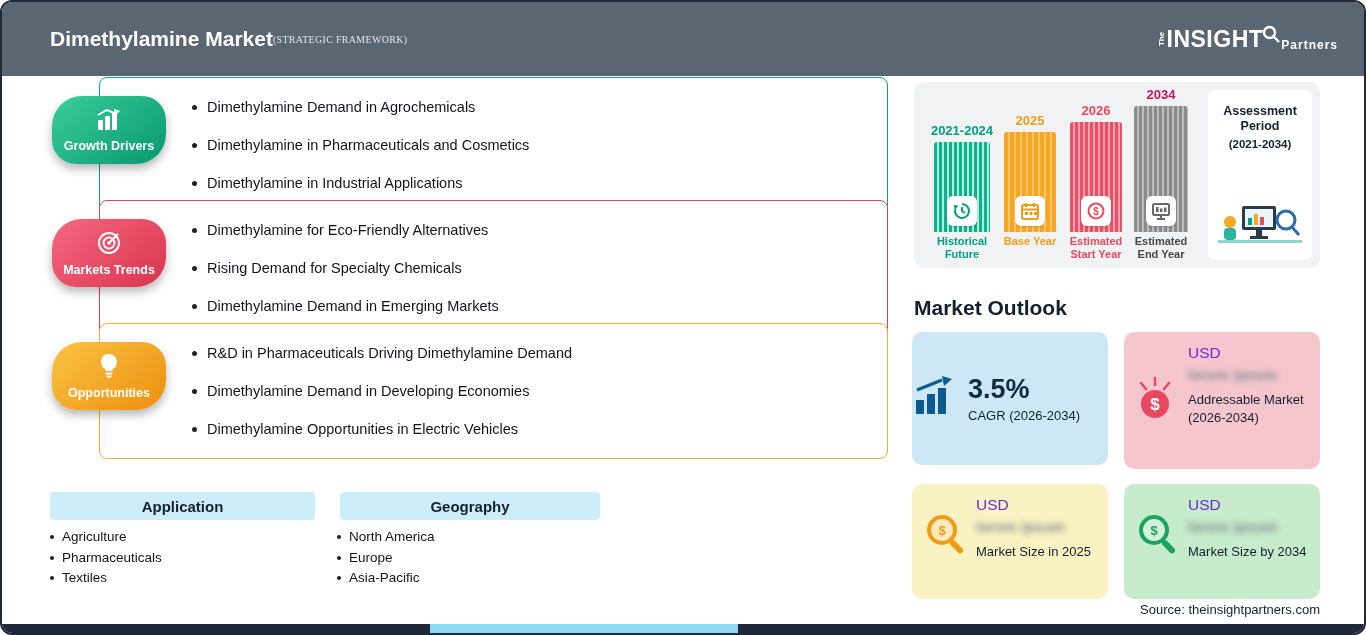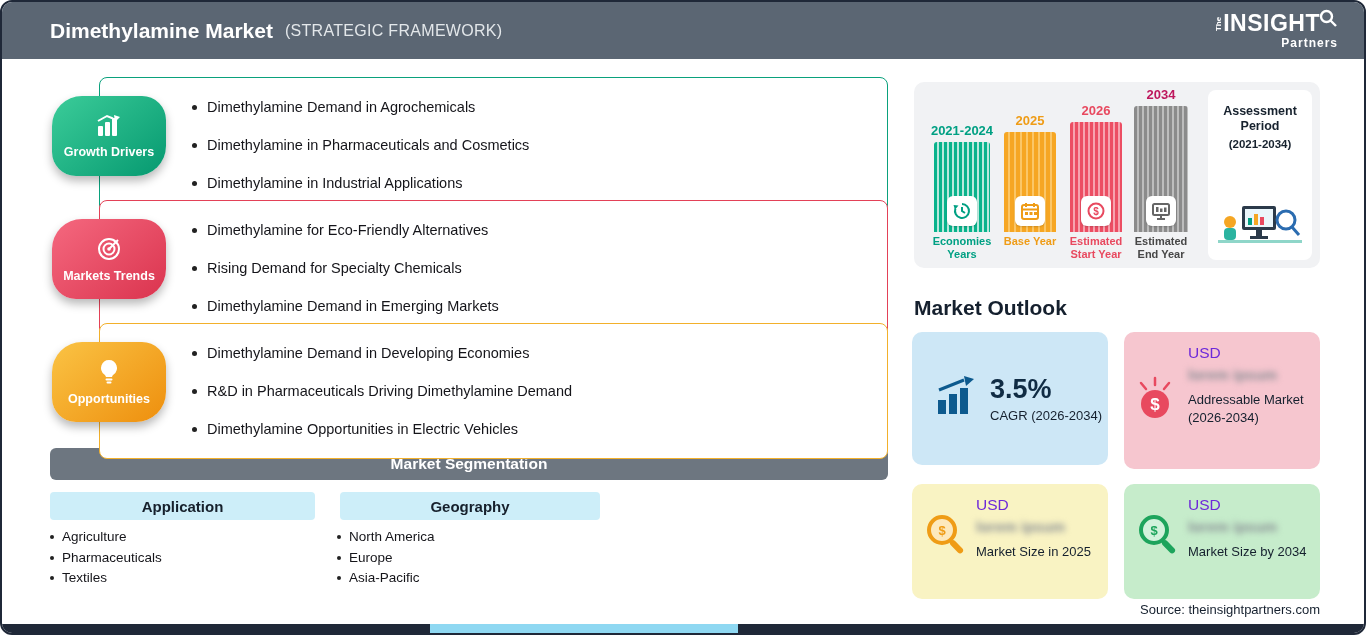--- a/index.html
+++ b/index.html
@@ -1,39 +1,39 @@
 <!DOCTYPE html>
 <html><head>
 <meta charset="utf-8">
 <style>
   html,body{margin:0;padding:0;background:#ffffff;}
   body{width:1366px;height:635px;font-family:"Liberation Sans",sans-serif;}
   .slide{position:relative;width:1366px;height:635px;background:#ffffff;border:2px solid #1f2838;border-radius:12px;box-sizing:border-box;overflow:hidden;}
 
   
-  .header{position:absolute;top:0;left:0;width:100%;height:57px;background:#5b6673;display:flex;align-items:center;padding:0 26px 0 48px;box-sizing:border-box;}
+  .header{position:absolute;top:0;left:0;width:100%;height:74px;background:#5b6673;display:flex;align-items:center;padding:0 26px 0 48px;box-sizing:border-box;}
   .title{font-size:21px;font-weight:bold;color:#ffffff;}
-  .subtitle{font-size:16px;color:#e3e7ea;margin-left:12px;letter-spacing:.3px;}
-  .logo{margin-left:auto;color:#ffffff;display:flex;flex-direction:column;align-items:flex-end;line-height:1;}
+  .subtitle{font-size:10px;color:#e3e7ea;letter-spacing:.3px;font-family:Liberation Serif, serif;}
+  .logo{margin-left:auto;color:#ffffff;display:flex;flex-direction:row;align-items:flex-end;line-height:1;}
   .logo-top{display:flex;align-items:center;}
   .logo-the{display:inline-block;transform:rotate(-90deg);font-size:8px;font-weight:bold;margin-right:-3px;}
   .logo-insight{font-size:23px;font-weight:800;letter-spacing:.5px;}
   .logo-mag{margin-left:-2px;margin-top:-8px;}
   .logo-partners{font-size:12px;font-weight:bold;margin-top:2px;letter-spacing:1px;}
 
   
   .section-box{position:absolute;left:97px;width:789px;height:136px;background:#fff;border-radius:8px;z-index:1;box-sizing:border-box;}
   .box-growth{top:75px;border:1.6px solid #0aa17c;}
   .box-trends{top:198px;border:1.6px solid #e34157;}
   .box-opps{top:321px;border:1.6px solid #f2b02b;}
   .section-list{list-style:none;margin:0;padding:10px 24px 10px 92px;height:100%;box-sizing:border-box;display:flex;flex-direction:column;justify-content:space-around;}
   .section-list li{display:flex;align-items:center;font-size:14.5px;color:#15151a;}
   .section-list li::before{content:"";width:5px;height:5px;border-radius:50%;background:#222;margin-right:10px;flex:none;}
 
-  .badge{position:absolute;left:50px;width:114px;height:80px;border-radius:30px 24px 30px 24px;display:flex;flex-direction:column;align-items:center;justify-content:center;color:#fff;z-index:3;box-shadow:0 5px 10px rgba(0,0,0,.28);}
+  .badge{position:absolute;left:50px;width:114px;height:68px;border-radius:30px 24px 30px 24px;display:flex;flex-direction:column;align-items:center;justify-content:center;color:#fff;z-index:3;box-shadow:0 5px 10px rgba(0,0,0,.28);}
   .badge-label{font-size:12.5px;font-weight:bold;margin-top:3px;}
   .badge-growth{top:94px;background:linear-gradient(140deg,#36c795 10%,#0b9e74 90%);}
   .badge-trends{top:217px;background:linear-gradient(140deg,#f2637a 10%,#dd3953 90%);}
   .badge-opps{top:340px;background:linear-gradient(140deg,#f9be3f 10%,#ef9413 90%);}
 
   
   .seg-bar{position:absolute;left:48px;top:446px;width:838px;height:32px;background:#6d7680;border-radius:6px;color:#fff;font-weight:bold;font-size:15.5px;display:flex;align-items:center;justify-content:center;}
   .col-header{position:absolute;top:490px;height:28px;background:#cdeef9;border-radius:4px;display:flex;align-items:center;justify-content:center;font-weight:bold;font-size:15px;color:#16202c;}
   .col-header-app{left:48px;width:265px;}
   .col-header-geo{left:338px;width:260px;}
@@ -63,21 +63,21 @@
   .cap-3{left:148px;width:68px;color:#e8495f;}
   .cap-4{left:214px;width:66px;color:#474747;}
   .assessment{position:absolute;left:294px;top:8px;width:104px;height:170px;background:#fff;border-radius:8px;text-align:center;box-sizing:border-box;padding-top:14px;}
   .assessment-title{font-size:12.5px;font-weight:bold;color:#17222e;line-height:15px;}
   .assessment-range{font-size:11.5px;font-weight:600;color:#17222e;margin-top:4px;}
   .assessment-illustration{position:absolute;bottom:6px;left:6px;}
 
   
   .outlook-title{position:absolute;left:912px;top:294px;font-size:21px;font-weight:800;color:#15202e;}
   .card{position:absolute;border-radius:10px;box-sizing:border-box;}
-  .card-blue{left:910px;top:330px;width:196px;height:133px;background:#cde7f6;display:flex;align-items:center;padding-left:22px;gap:10px;}
+  .card-blue{left:910px;top:330px;width:196px;height:133px;background:#cde7f6;display:flex;align-items:center;padding-left:0;gap:10px;}
   .big-value{font-size:27px;font-weight:800;color:#102c44;}
   .big-caption{font-size:13px;color:#15202e;margin-top:3px;}
   .card-pink{left:1122px;top:330px;width:196px;height:137px;background:#f6c6cf;}
   .card-yellow{left:910px;top:482px;width:196px;height:115px;background:#f9f3c3;}
   .card-green{left:1122px;top:482px;width:196px;height:115px;background:#c6eccb;}
   .card-inner{position:absolute;left:64px;top:12px;width:122px;}
   .card-currency{font-size:15.5px;font-weight:400;color:#6d28d9;}
   .card-masked{font-size:15px;font-weight:bold;color:#878c93;filter:blur(3px);margin-top:4px;}
   .card-label{font-size:13px;color:#15202e;margin-top:8px;line-height:17.5px;}
   .card-icon{position:absolute;left:10px;}
@@ -160,44 +160,41 @@
         <circle cx="13" cy="13" r="1.8" fill="#fff"></circle>
         <line x1="13" y1="13" x2="22" y2="4" stroke="#fff" stroke-width="2"></line>
       </svg>
     </span>
     <span class="badge-label">Markets Trends</span>
   </div>
 
   <div class="section-box box-opps">
     <ul class="section-list">
       <li>
+          <span>R&amp;D in Pharmaceuticals Driving Dimethylamine Demand</span>
+        </li>
+      <li>
           <span>Dimethylamine Demand in Developing Economies</span>
-        </li>
-      <li>
-          <span>R&amp;D in Pharmaceuticals Driving Dimethylamine Demand</span>
         </li>
       <li>
           <span>Dimethylamine Opportunities in Electric Vehicles</span>
         </li>
     </ul>
   </div>
   <div class="badge badge-opps">
     <span>
       <svg width="24" height="26" viewBox="0 0 24 26">
         <path d="M12 1a8 8 0 0 0-4.6 14.5c.9.7 1.4 1.6 1.6 2.5h6a4.6 4.6 0 0 1 1.6-2.5A8 8 0 0 0 12 1z" fill="#fff"></path>
         <rect x="8.5" y="19.5" width="7" height="2" rx="1" fill="#fff"></rect>
         <rect x="9.5" y="22.5" width="5" height="2" rx="1" fill="#fff"></rect>
       </svg>
     </span>
     <span class="badge-label">Opportunities</span>
   </div>
 
-  <div class="seg-bar">
-    <span>Market Segmentation</span>
-  </div>
   <div class="col-header col-header-app">
     <span>Application</span>
   </div>
   <div class="col-header col-header-geo">
     <span>Geography</span>
   </div>
   <ul class="col-list col-list-geo">
     <li>
         <span>North America</span>
       </li>
@@ -259,21 +256,21 @@
       <svg width="20" height="20" viewBox="0 0 20 20">
         <rect x="2" y="3" width="16" height="11" rx="1.5" fill="none" stroke="#666" stroke-width="2"></rect>
         <rect x="5" y="6" width="2.5" height="5" fill="#666"></rect>
           <rect x="9" y="7.5" width="2.5" height="3.5" fill="#666"></rect>
           <rect x="13" y="6.5" width="2.5" height="4.5" fill="#666"></rect>
         <line x1="10" y1="14" x2="10" y2="17" stroke="#666" stroke-width="2"></line>
         <line x1="6" y1="18" x2="14" y2="18" stroke="#666" stroke-width="2"></line>
       </svg>
     </div>
 
-    <span class="bar-caption cap-1">Economies Years</span>
+    <span class="bar-caption cap-1">Historical Future</span>
     <span class="bar-caption cap-2">Base Year</span>
     <span class="bar-caption cap-3">Estimated Start Year</span>
     <span class="bar-caption cap-4">Estimated End Year</span>
 
     <div class="assessment">
       <div class="assessment-title">Assessment Period</div>
       <div class="assessment-range">(2021-2034)</div>
       <div class="assessment-illustration">
         <svg width="92" height="58" viewBox="0 0 92 58">
           <rect x="4" y="48" width="84" height="3" fill="#8fd6c9"></rect>

